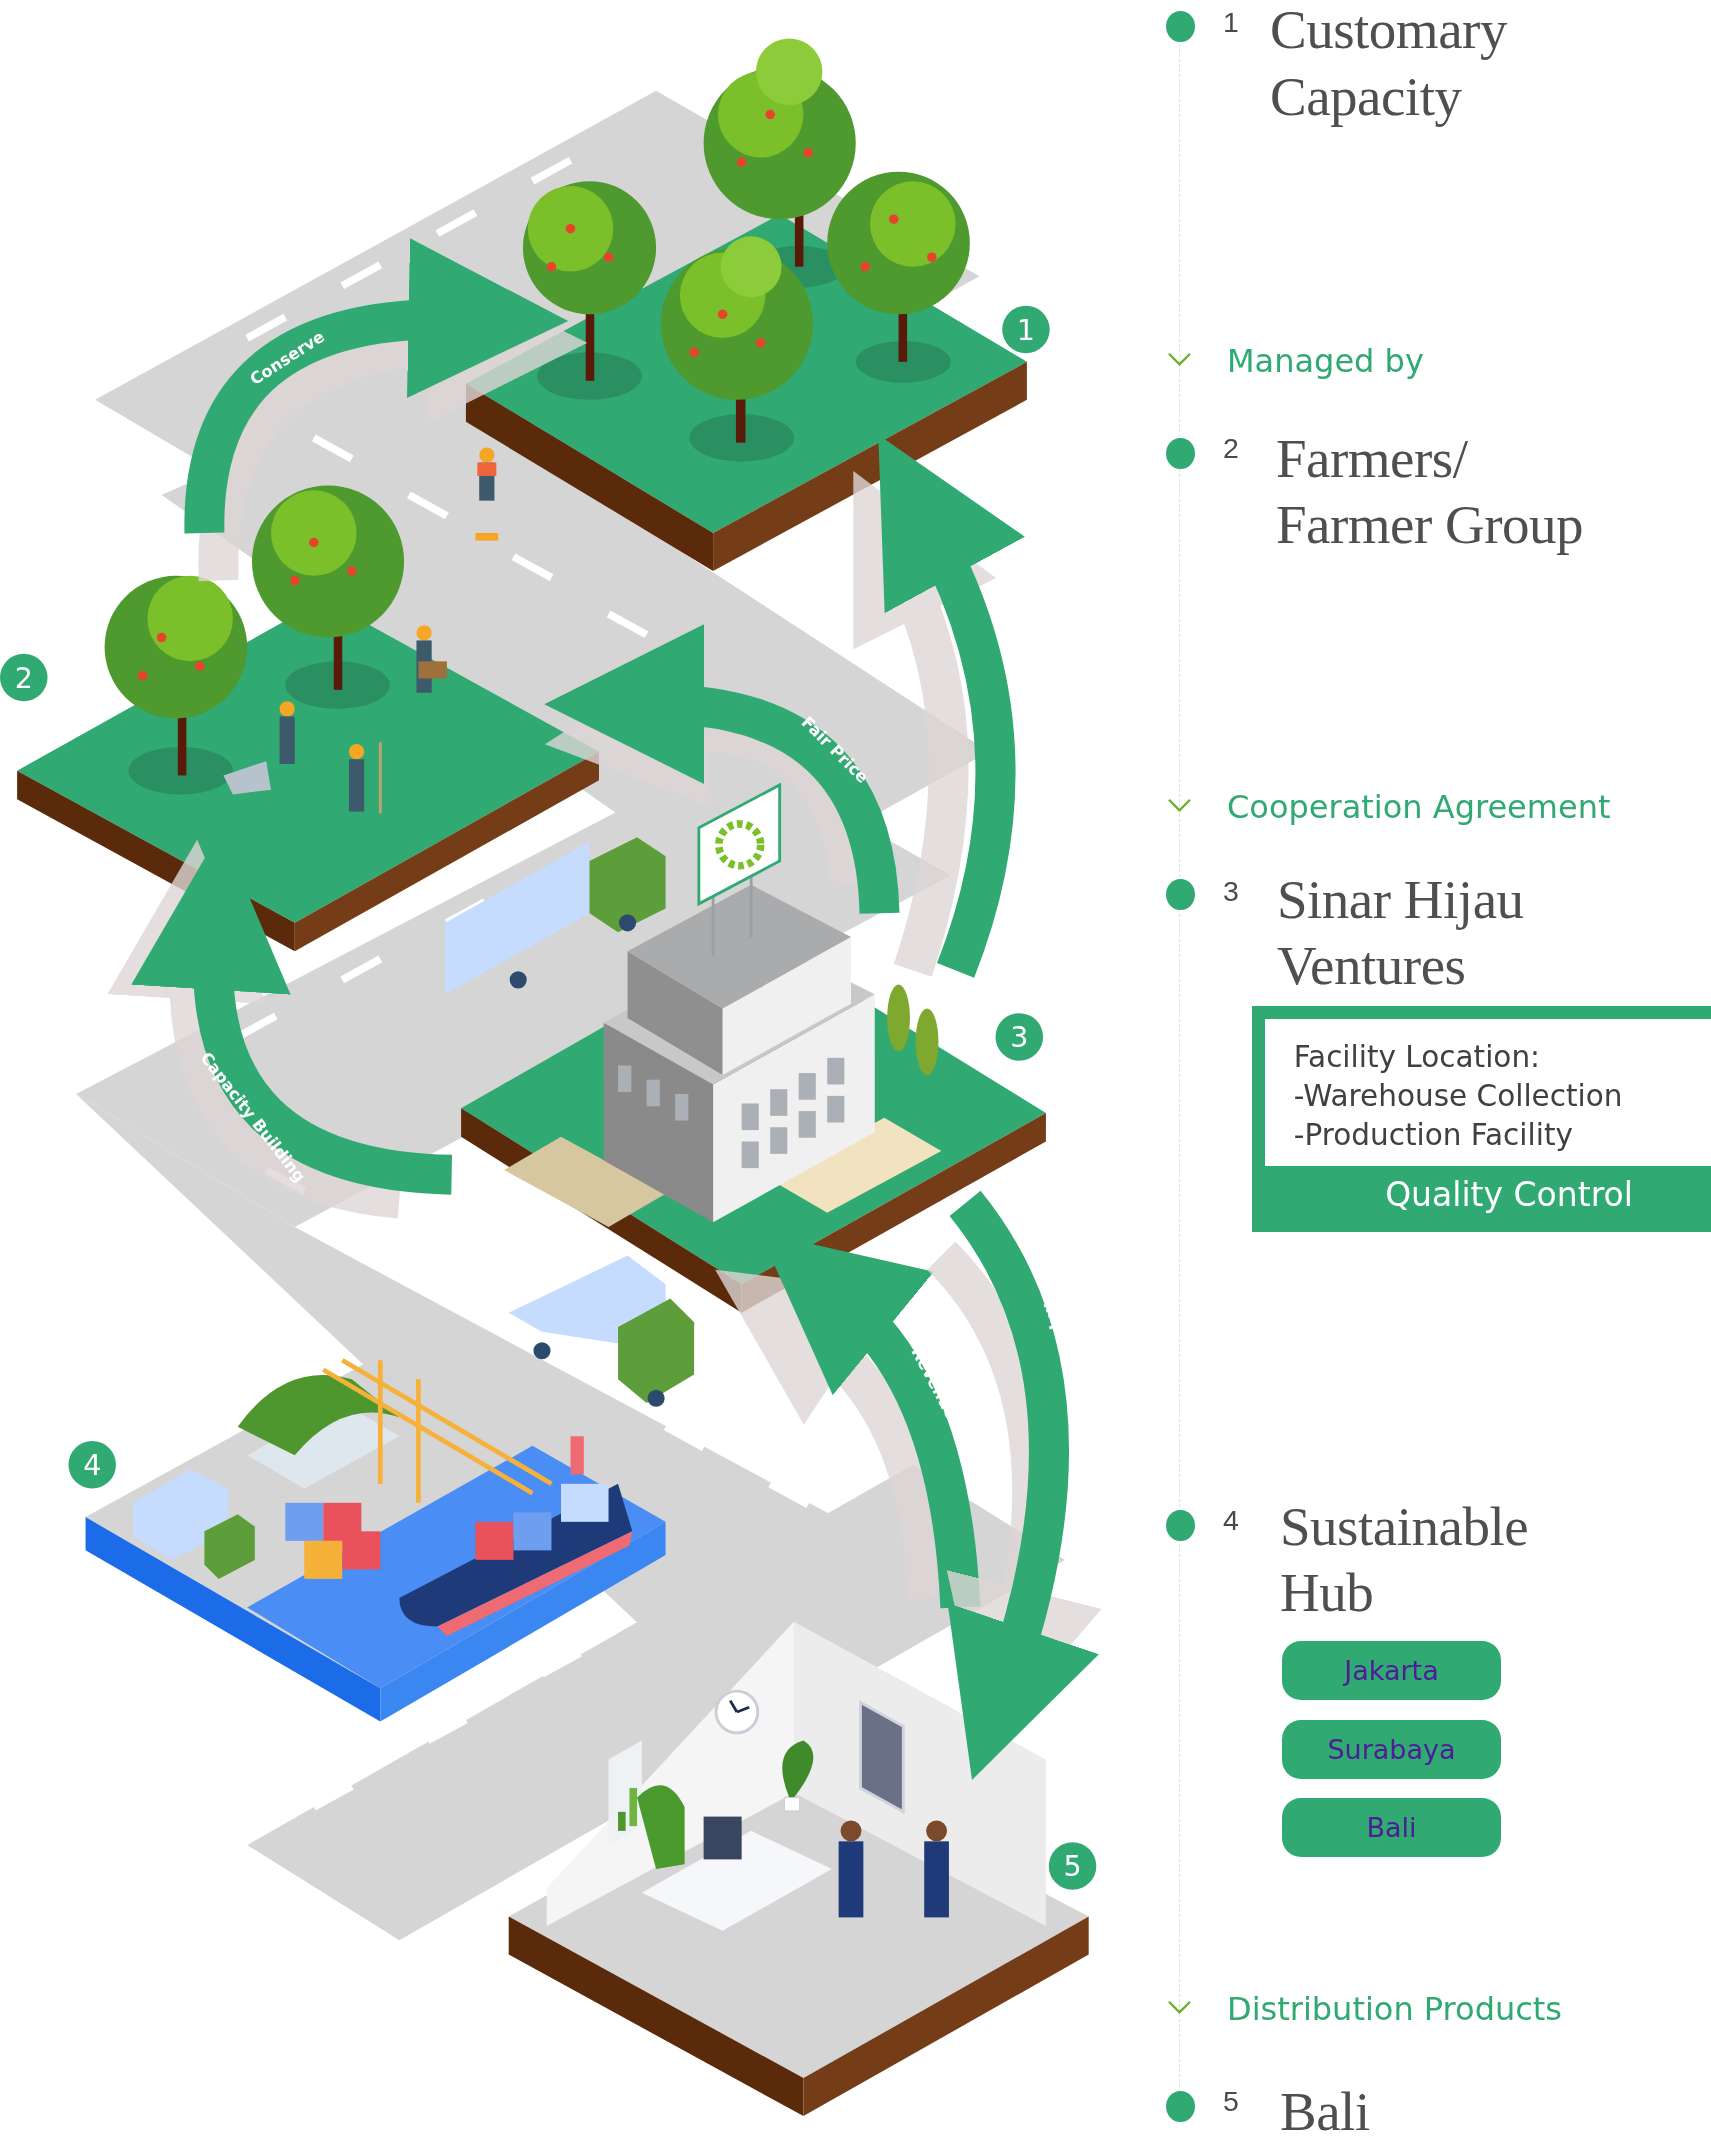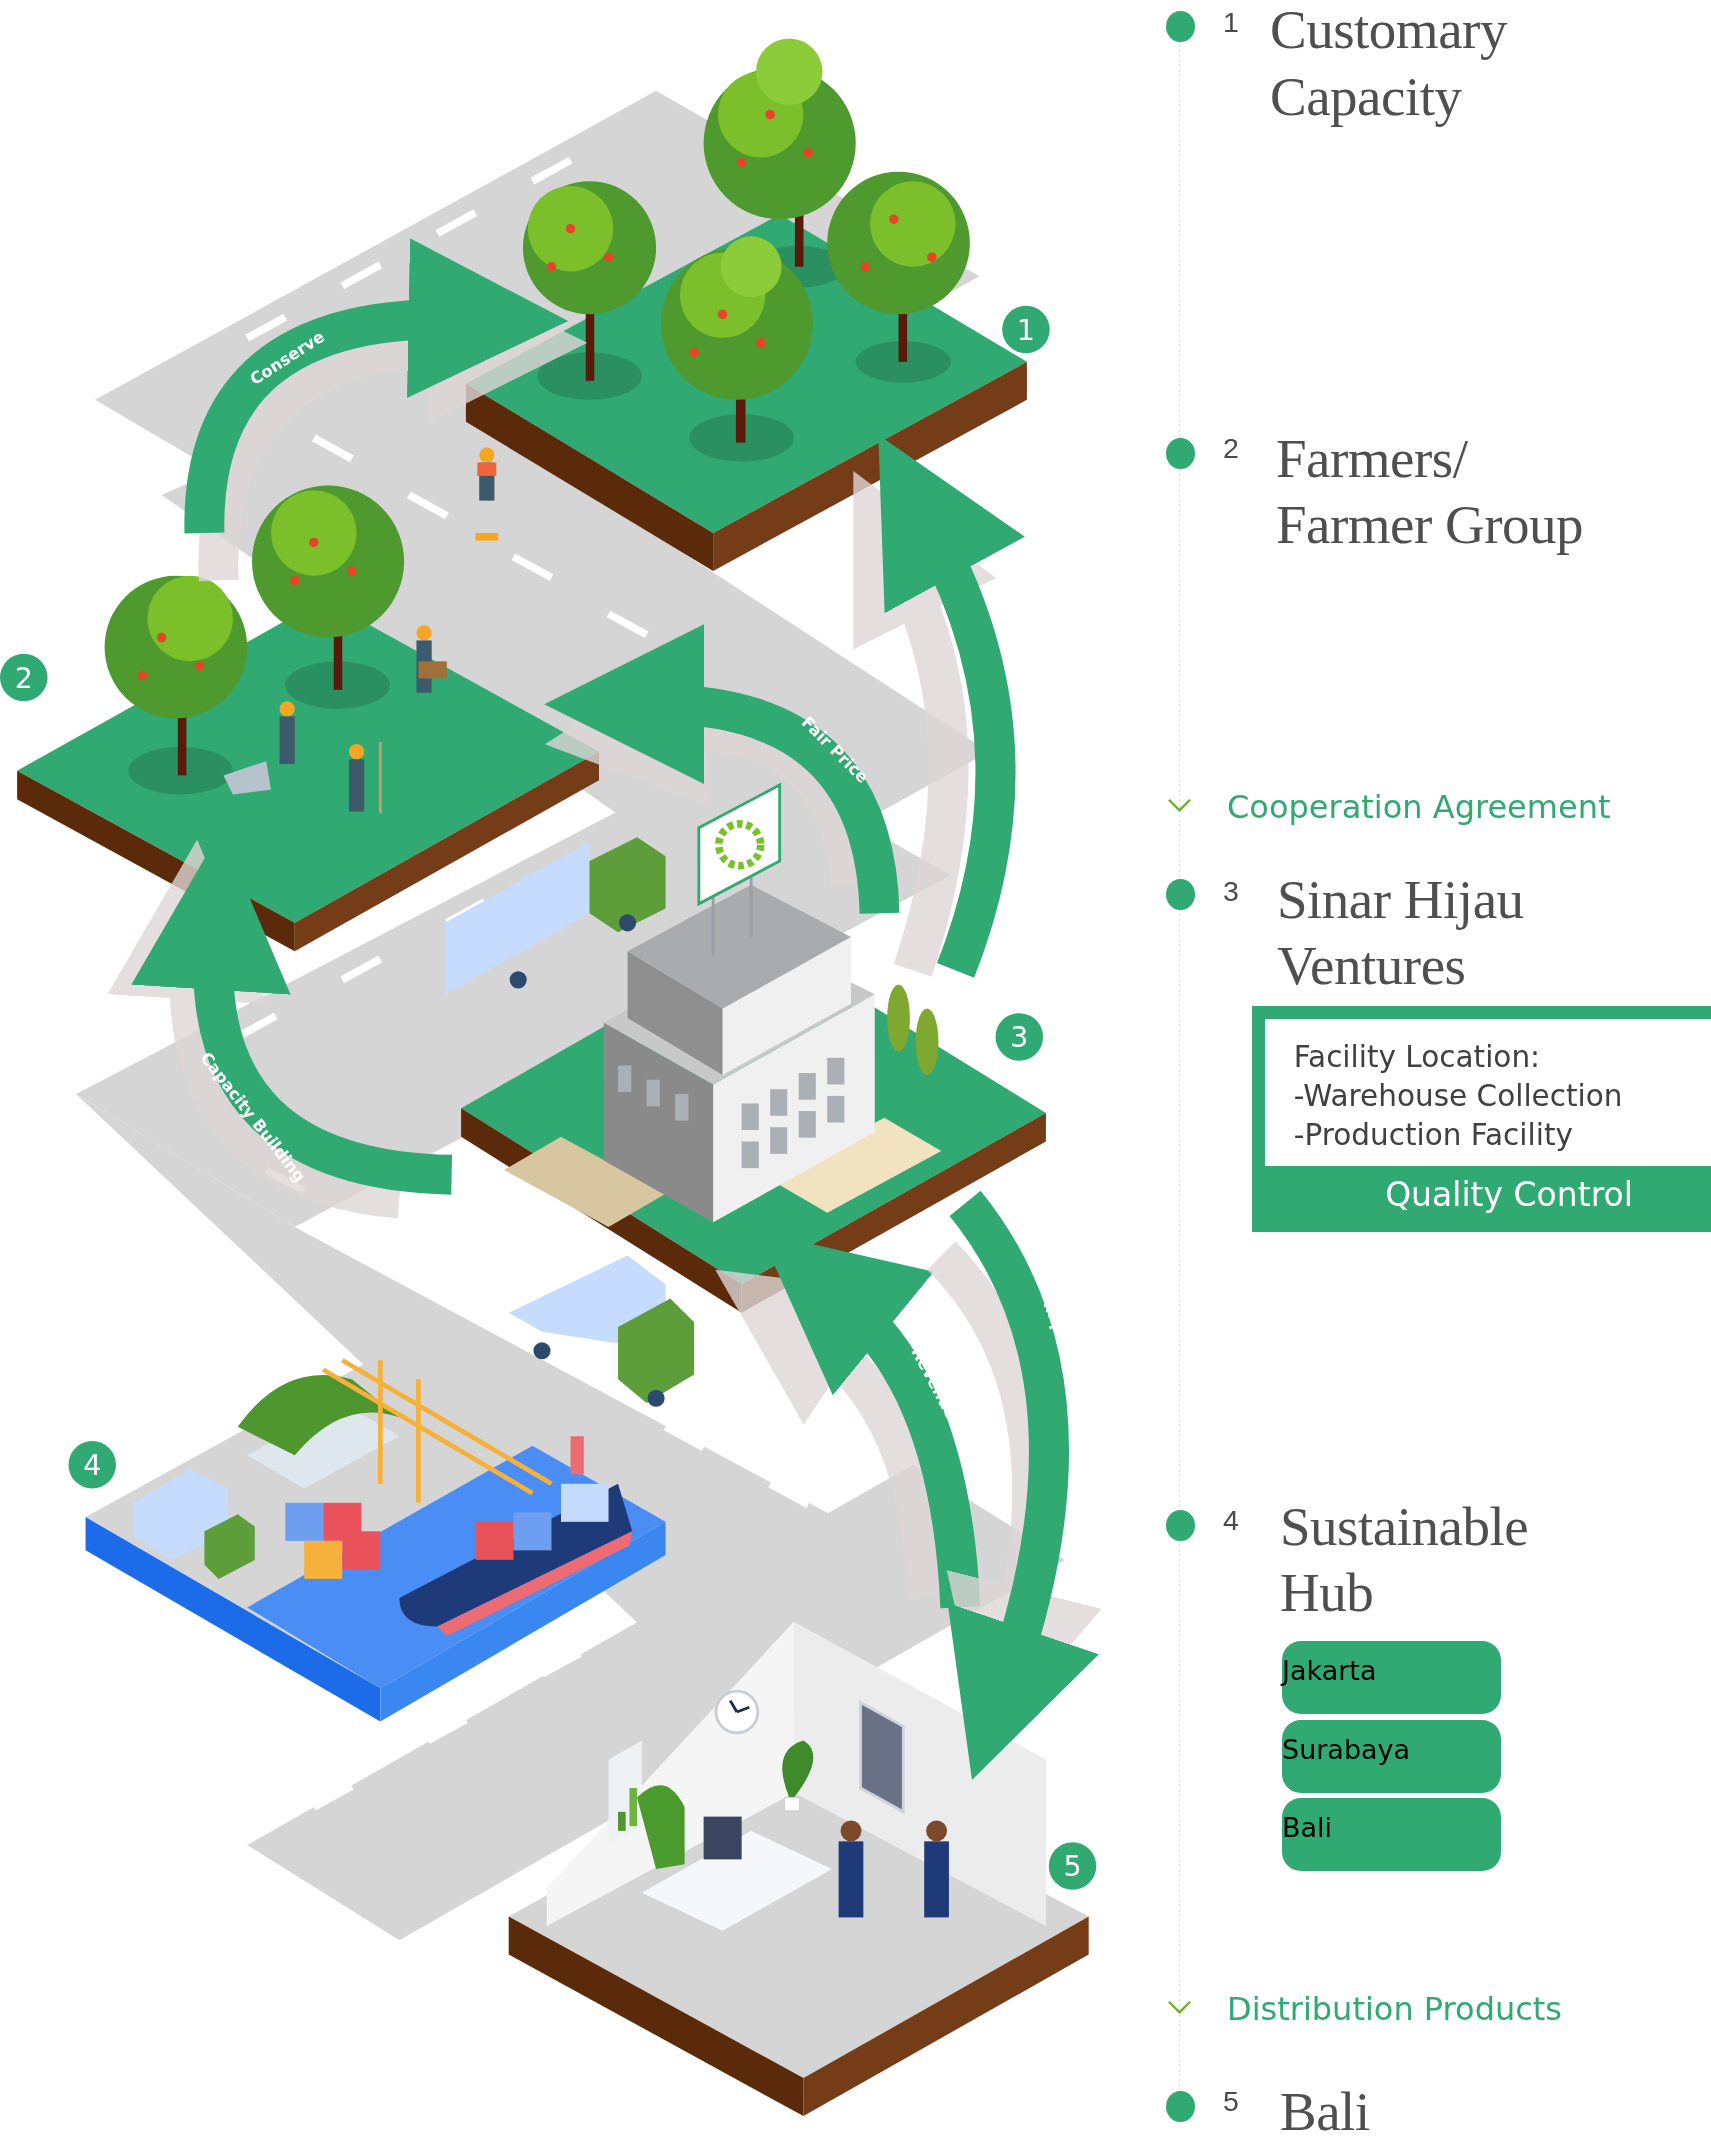--- a/index.html
+++ b/index.html
@@ -50,22 +50,22 @@
     display: block; font-family: "DejaVu Sans", sans-serif; font-size: 29.5px;
     line-height: 39px; color: #404040; white-space: nowrap;
   }
   .card-footer {
     position: absolute; left: 0; top: 169px; width: 514px; text-align: center;
     font-family: "DejaVu Sans", sans-serif; font-size: 33px; color: #ffffff;
   }
 
   
   .pill {
-    position: absolute; left: 141px; width: 219px; height: 73px; border-radius: 19px;
-    background: #31a973; color: #000000; text-align: left; line-height: 59px;
+    position: absolute; left: 141px; width: 219px; height: 59px; border-radius: 19px;
+    background: #31a973; color: #4c1d95; text-align: center; line-height: 59px;
     font-family: "DejaVu Sans", sans-serif; font-size: 27px;
   }
 
   
   .arrow-label { font-family: "DejaVu Sans", sans-serif; font-weight: bold; fill: #ffffff; }
   .badge-text { font-family: "DejaVu Sans", sans-serif; fill: #ffffff; font-size: 30px; }
 </style>
 </head>
 <body>
 
@@ -374,20 +374,26 @@
 <div id="timeline">
   <div class="tl-line"></div>
 
   <div class="stage" style="top:0">
     <div class="stage-dot" style="top:11.4px"></div>
     <span class="stage-num" style="top:5.7px">1</span>
     <span class="stage-title" style="top:-3.8px;left:129px">Customary</span>
     <span class="stage-title" style="top:63px;left:129px">Capacity</span>
   </div>
 
+  <div class="connector" style="top:342px">
+    <svg class="chev" viewBox="0 0 24 24">
+        <path d="M1,6 L12,17 L23,6" fill="none" stroke="#6ab02a" stroke-width="2.5"></path>
+      </svg>
+    <span class="label">Managed by</span>
+  </div>
 
   <div class="stage" style="top:438px">
     <div class="stage-dot" style="top:0"></div>
     <span class="stage-num" style="top:-5.7px">2</span>
     <span class="stage-title" style="top:-13.3px;left:135px">Farmers/</span>
     <span class="stage-title" style="top:53px;left:135px">Farmer Group</span>
   </div>
 
   <div class="connector" style="top:788px">
     <svg class="chev" viewBox="0 0 24 24">

